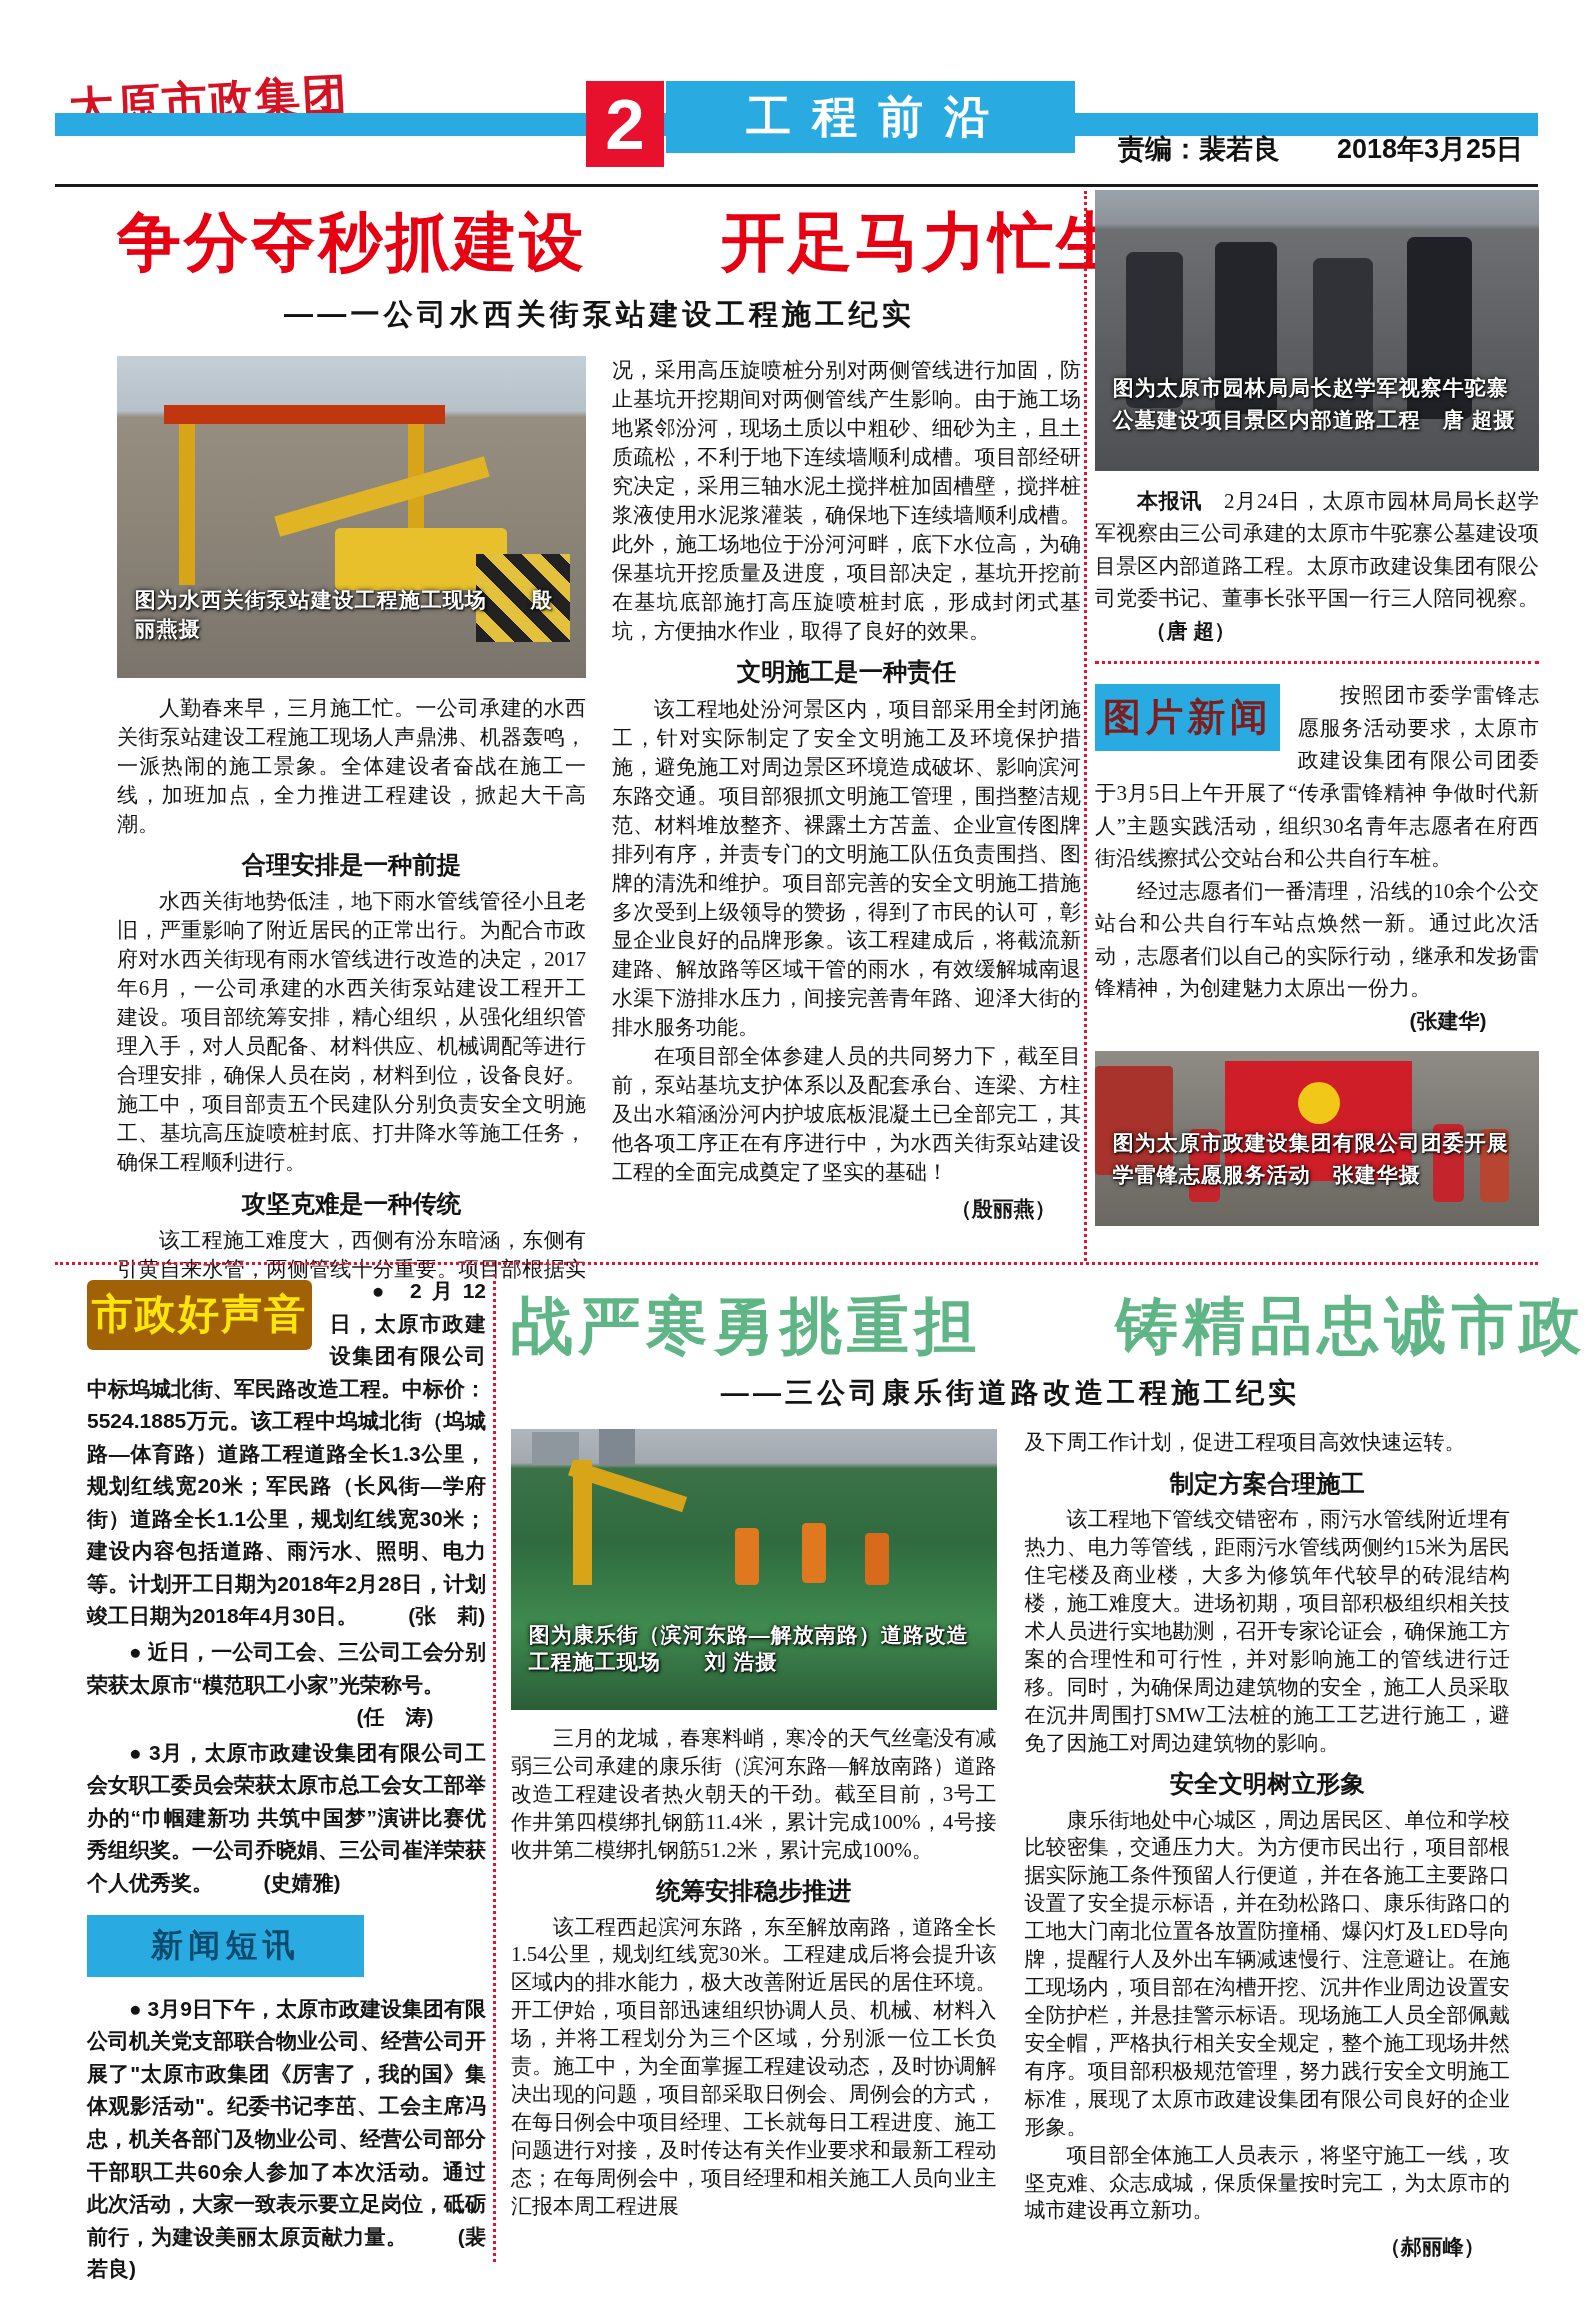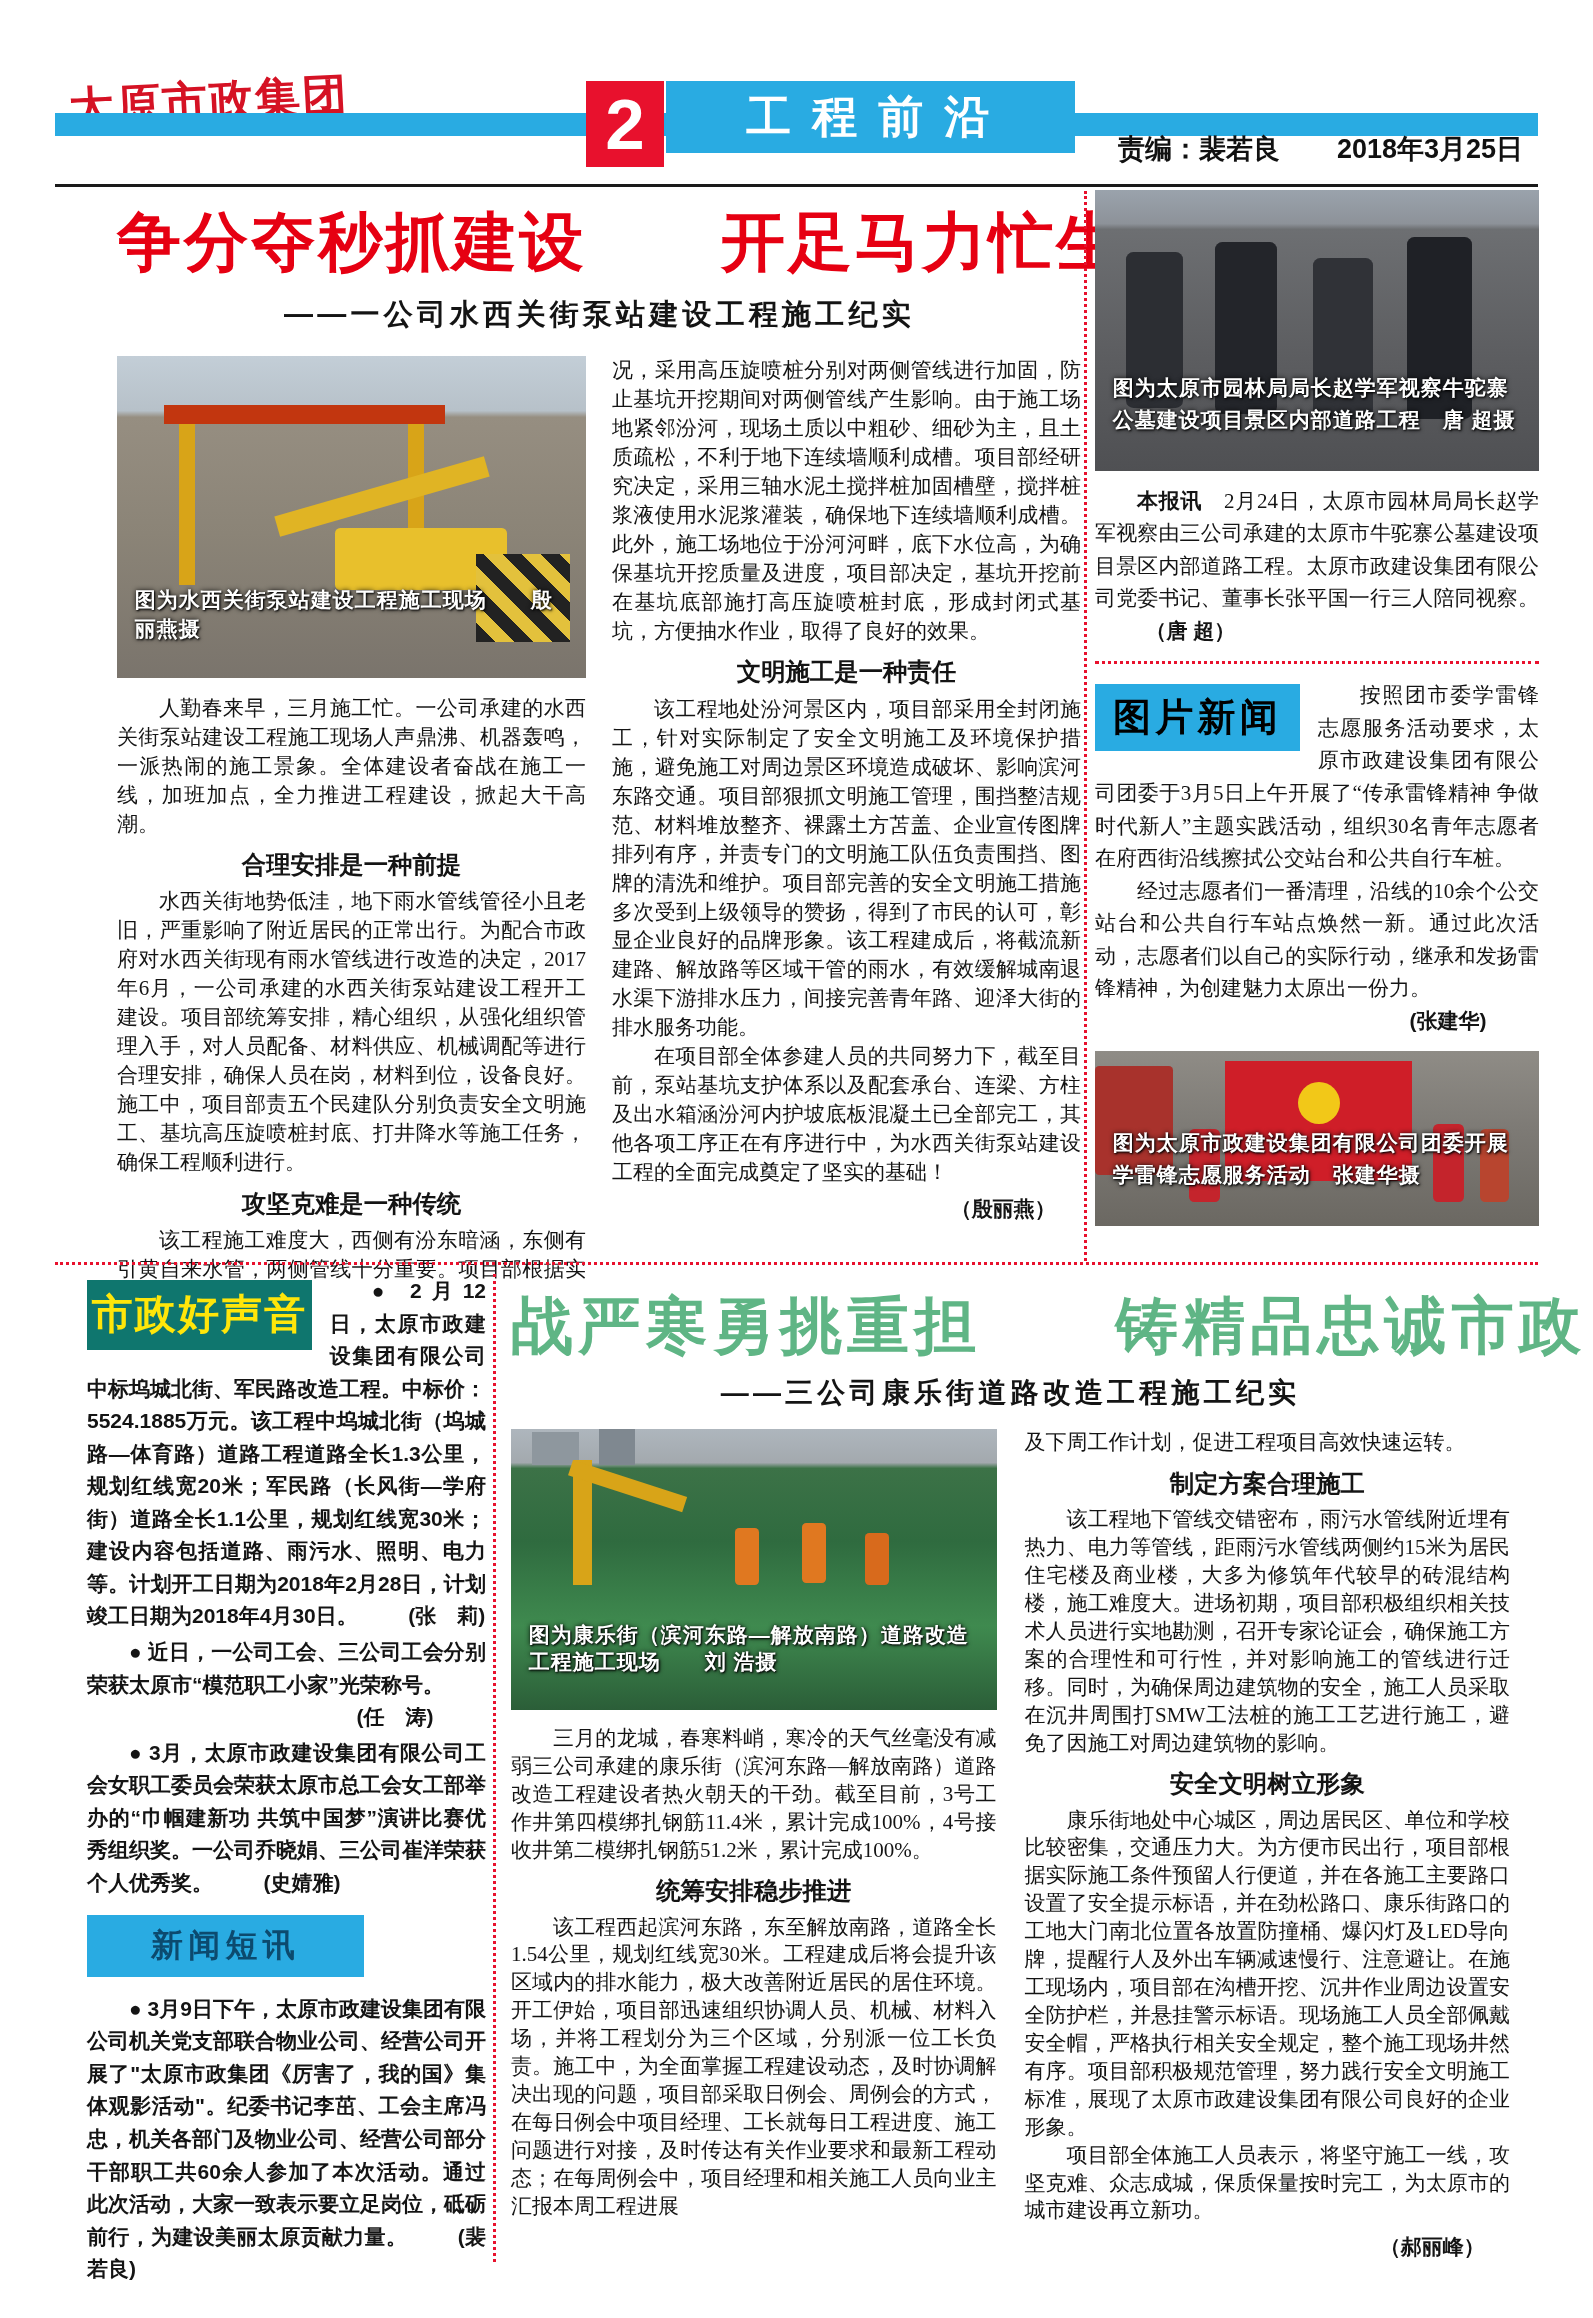--- a/index.html
+++ b/index.html
@@ -54,34 +54,34 @@
   .vdot1{position:absolute;left:1084px;top:191px;height:1070px;border-left:3.6px dotted #e8112d;}
   .vdot2{position:absolute;left:493px;top:1274px;height:988px;border-left:3.6px dotted #e8112d;}
   .hdot-main{position:absolute;left:55px;top:1262px;width:1483px;border-top:3.6px dotted #e8112d;}
   .hdot-side{border:none;border-top:3.6px dotted #e8112d;margin:13.5px 0 15.6px;}
 
   
   .sidebar{position:absolute;left:1095px;top:190px;width:444px;font-size:21px;line-height:1.55;}
   .photo-s1{height:281px;margin-bottom:13.5px;
         background:linear-gradient(180deg,#9aa3ac 0%,#8d9299 12%,#6d6f72 14%,#5c5d60 60%,#4f5053 100%);}
   .news p{margin:0;}
-  .pnews-label{float:left;width:205px;height:67px;background:#29abe2;color:#000000;
+  .pnews-label{float:left;width:185px;height:67px;background:#29abe2;color:#7f1d1d;
         font-family:"Liberation Sans",sans-serif;font-weight:bold;font-size:38px;
         display:flex;align-items:center;justify-content:center;letter-spacing:4.2px;
         margin:4.2px 17.7px 7.3px 0;}
   .photo-s2{height:175px;margin-top:13.5px;
         background:linear-gradient(180deg,#8f8c86 0%,#7d7a75 45%,#6b6862 100%);}
 
   
   .voice{position:absolute;left:87px;top:1275px;width:399px;
         font-family:"Liberation Sans",sans-serif;font-weight:bold;font-size:21px;line-height:1.55;}
   .voice p{margin:0 0 3.1px;text-indent:2em;text-align:justify;}
-  .voice-label{float:left;width:225px;height:70px;background:#0f766e;color:#ffe60a;
+  .voice-label{float:left;width:225px;height:70px;background:#a16207;color:#ffe60a;
         font-size:41px;display:flex;align-items:center;justify-content:center;
-        letter-spacing:2.1px;margin:5.2px 17.7px 8.3px 0;}
+        letter-spacing:2.1px;margin:5.2px 17.7px 8.3px 0;border-radius:6px;}
   .briefs-label{width:277px;height:62px;background:#29abe2;color:#0c4a6e;
         font-size:32px;display:flex;align-items:center;justify-content:center;
         letter-spacing:5.2px;margin:15.6px 0 15.6px;clear:both;}
 
   
   .art2{position:absolute;left:511px;top:1292px;width:999px;}
   .art2-headline{text-align:center;font-family:"Liberation Sans",sans-serif;font-weight:bold;
         font-size:62px;color:#5fb585;letter-spacing:5.2px;white-space:nowrap;line-height:1.1;margin:0;}
   .art2-sub{text-align:center;font-family:"Liberation Sans",sans-serif;font-weight:bold;
         font-size:28px;letter-spacing:4.2px;margin-top:13.5px;}

